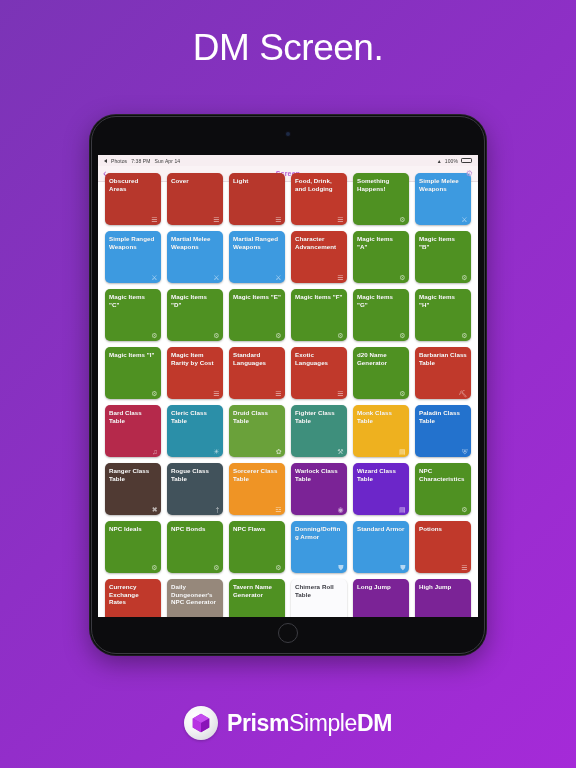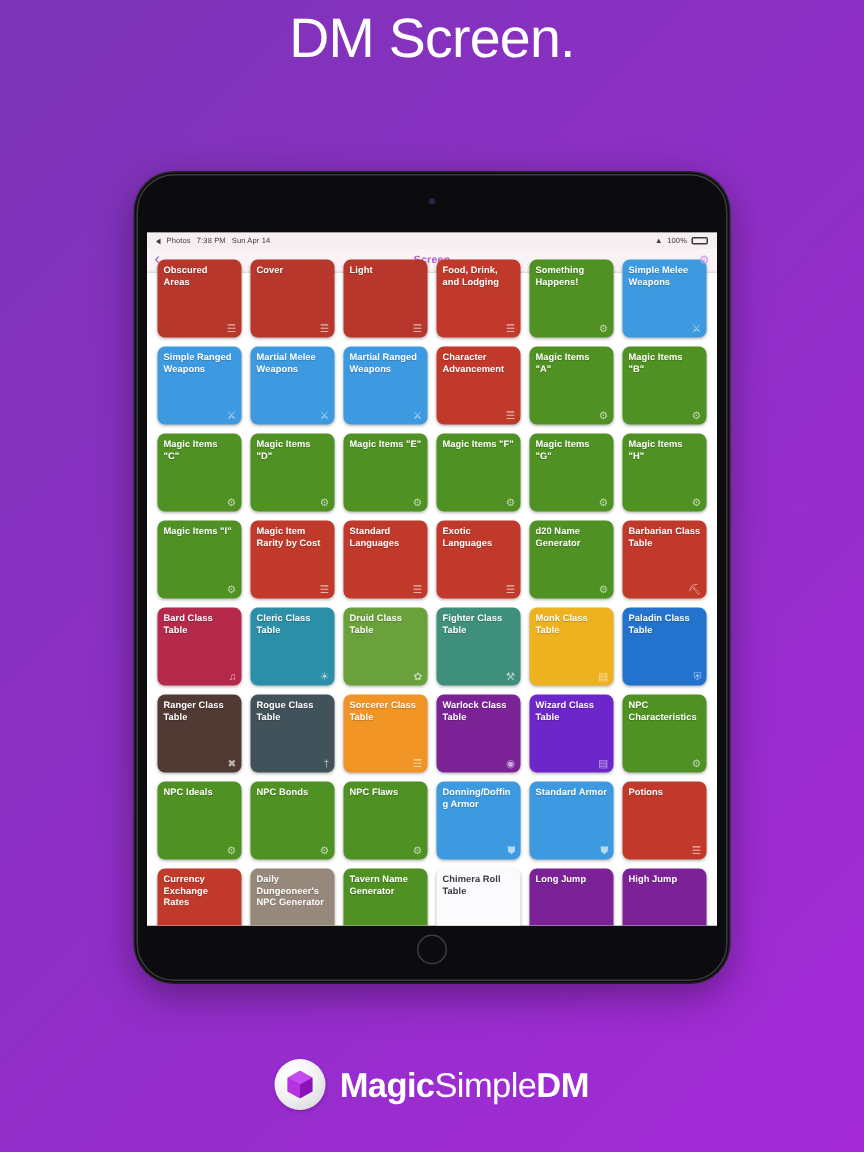--- a/index.html
+++ b/index.html
@@ -12,21 +12,21 @@
 
   body {
     font-family: "Liberation Sans", sans-serif;
     background: linear-gradient(135deg, #7b34b6 0%, #8e2fc6 45%, #a52ad8 100%);
     position: relative;
   }
 
   
   #headline {
     position: absolute;
-    top: 5px;
+    top: 27px;
     left: 0;
     width: 100%;
     text-align: center;
     color: #ffffff;
     font-size: 37px;
     font-weight: 300;
     letter-spacing: -0.5px;
     font-family: "Liberation Sans", sans-serif;
   }
 
@@ -463,15 +463,15 @@
 <div id="brand">
   <div id="brand-logo">
     <svg width="22" height="22" viewBox="0 0 24 24" aria-hidden="true">
       <polygon points="12,2 21,7 21,17 12,22 3,17 3,7" fill="#a41fd4"></polygon>
       <polygon points="12,2 21,7 12,12 3,7" fill="#c44cee"></polygon>
       <polygon points="12,12 21,7 21,17 12,22" fill="#8a13b8"></polygon>
       <polygon points="12,12 3,7 3,17 12,22" fill="#b832e2"></polygon>
     </svg>
   </div>
   <div id="brand-text">
-    <span class="b1">Magic</span><span class="b2">Simple</span><span class="b3">DM</span>
+    <span class="b1">Prism</span><span class="b2">Simple</span><span class="b3">DM</span>
   </div>
 </div>
 
 </body></html>

